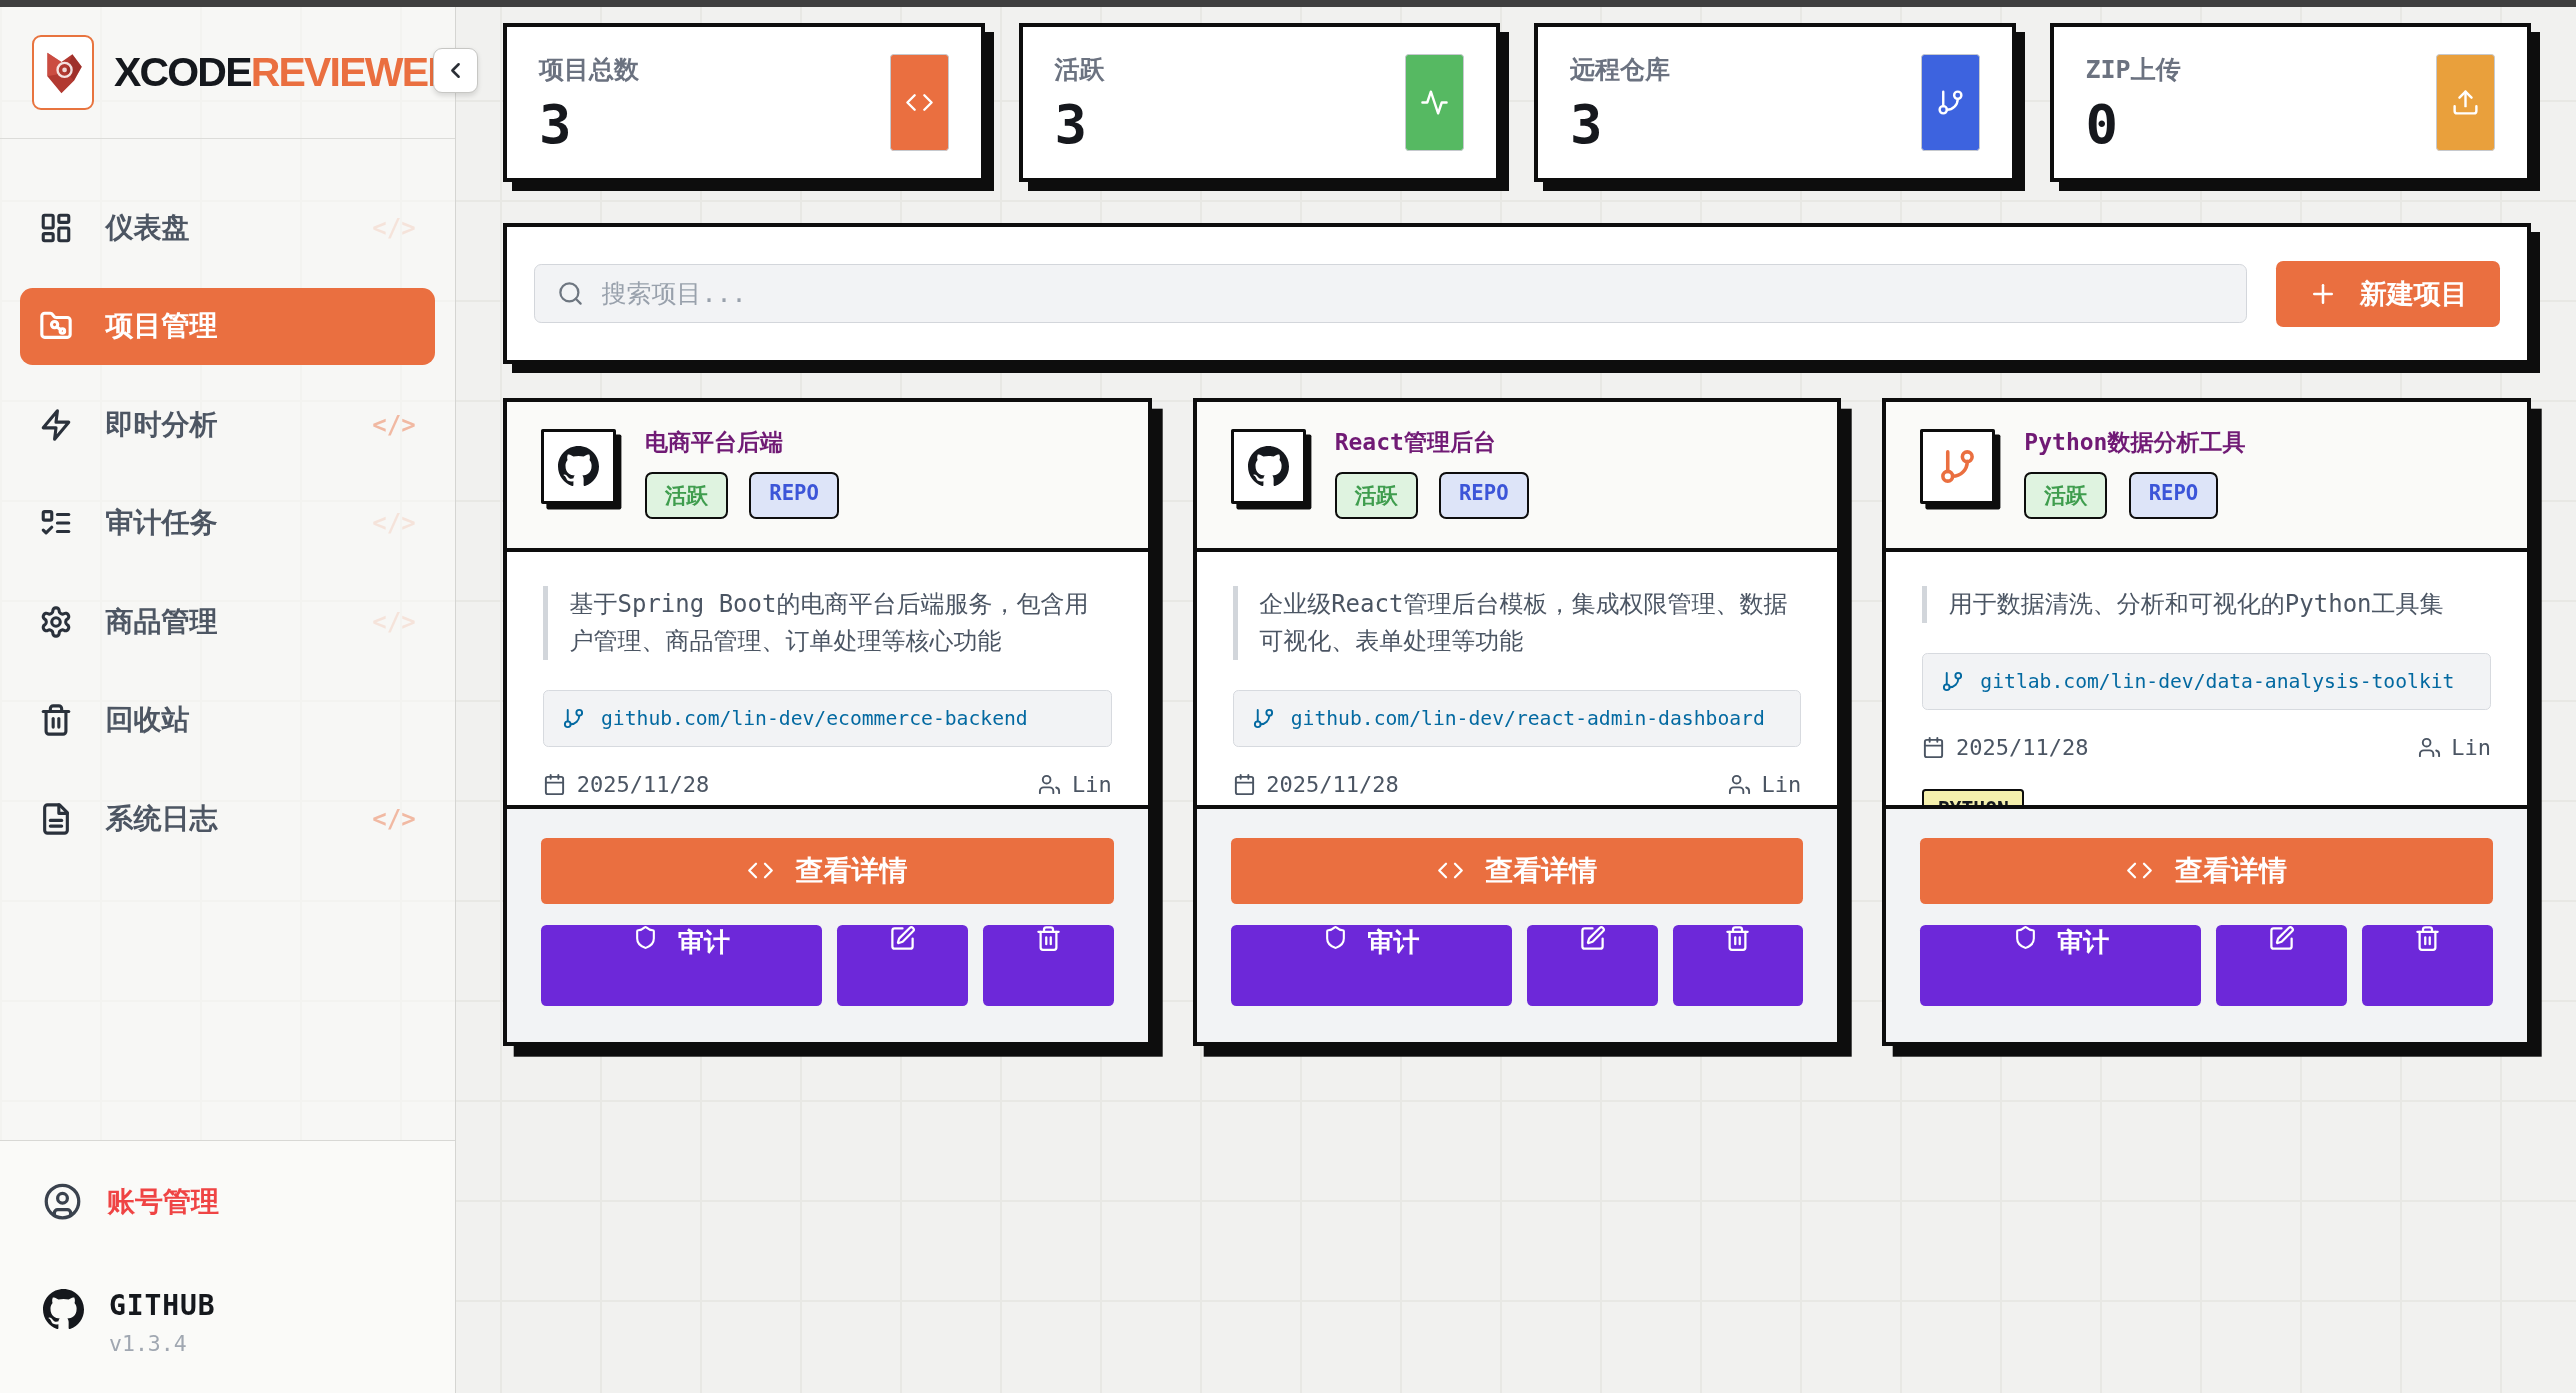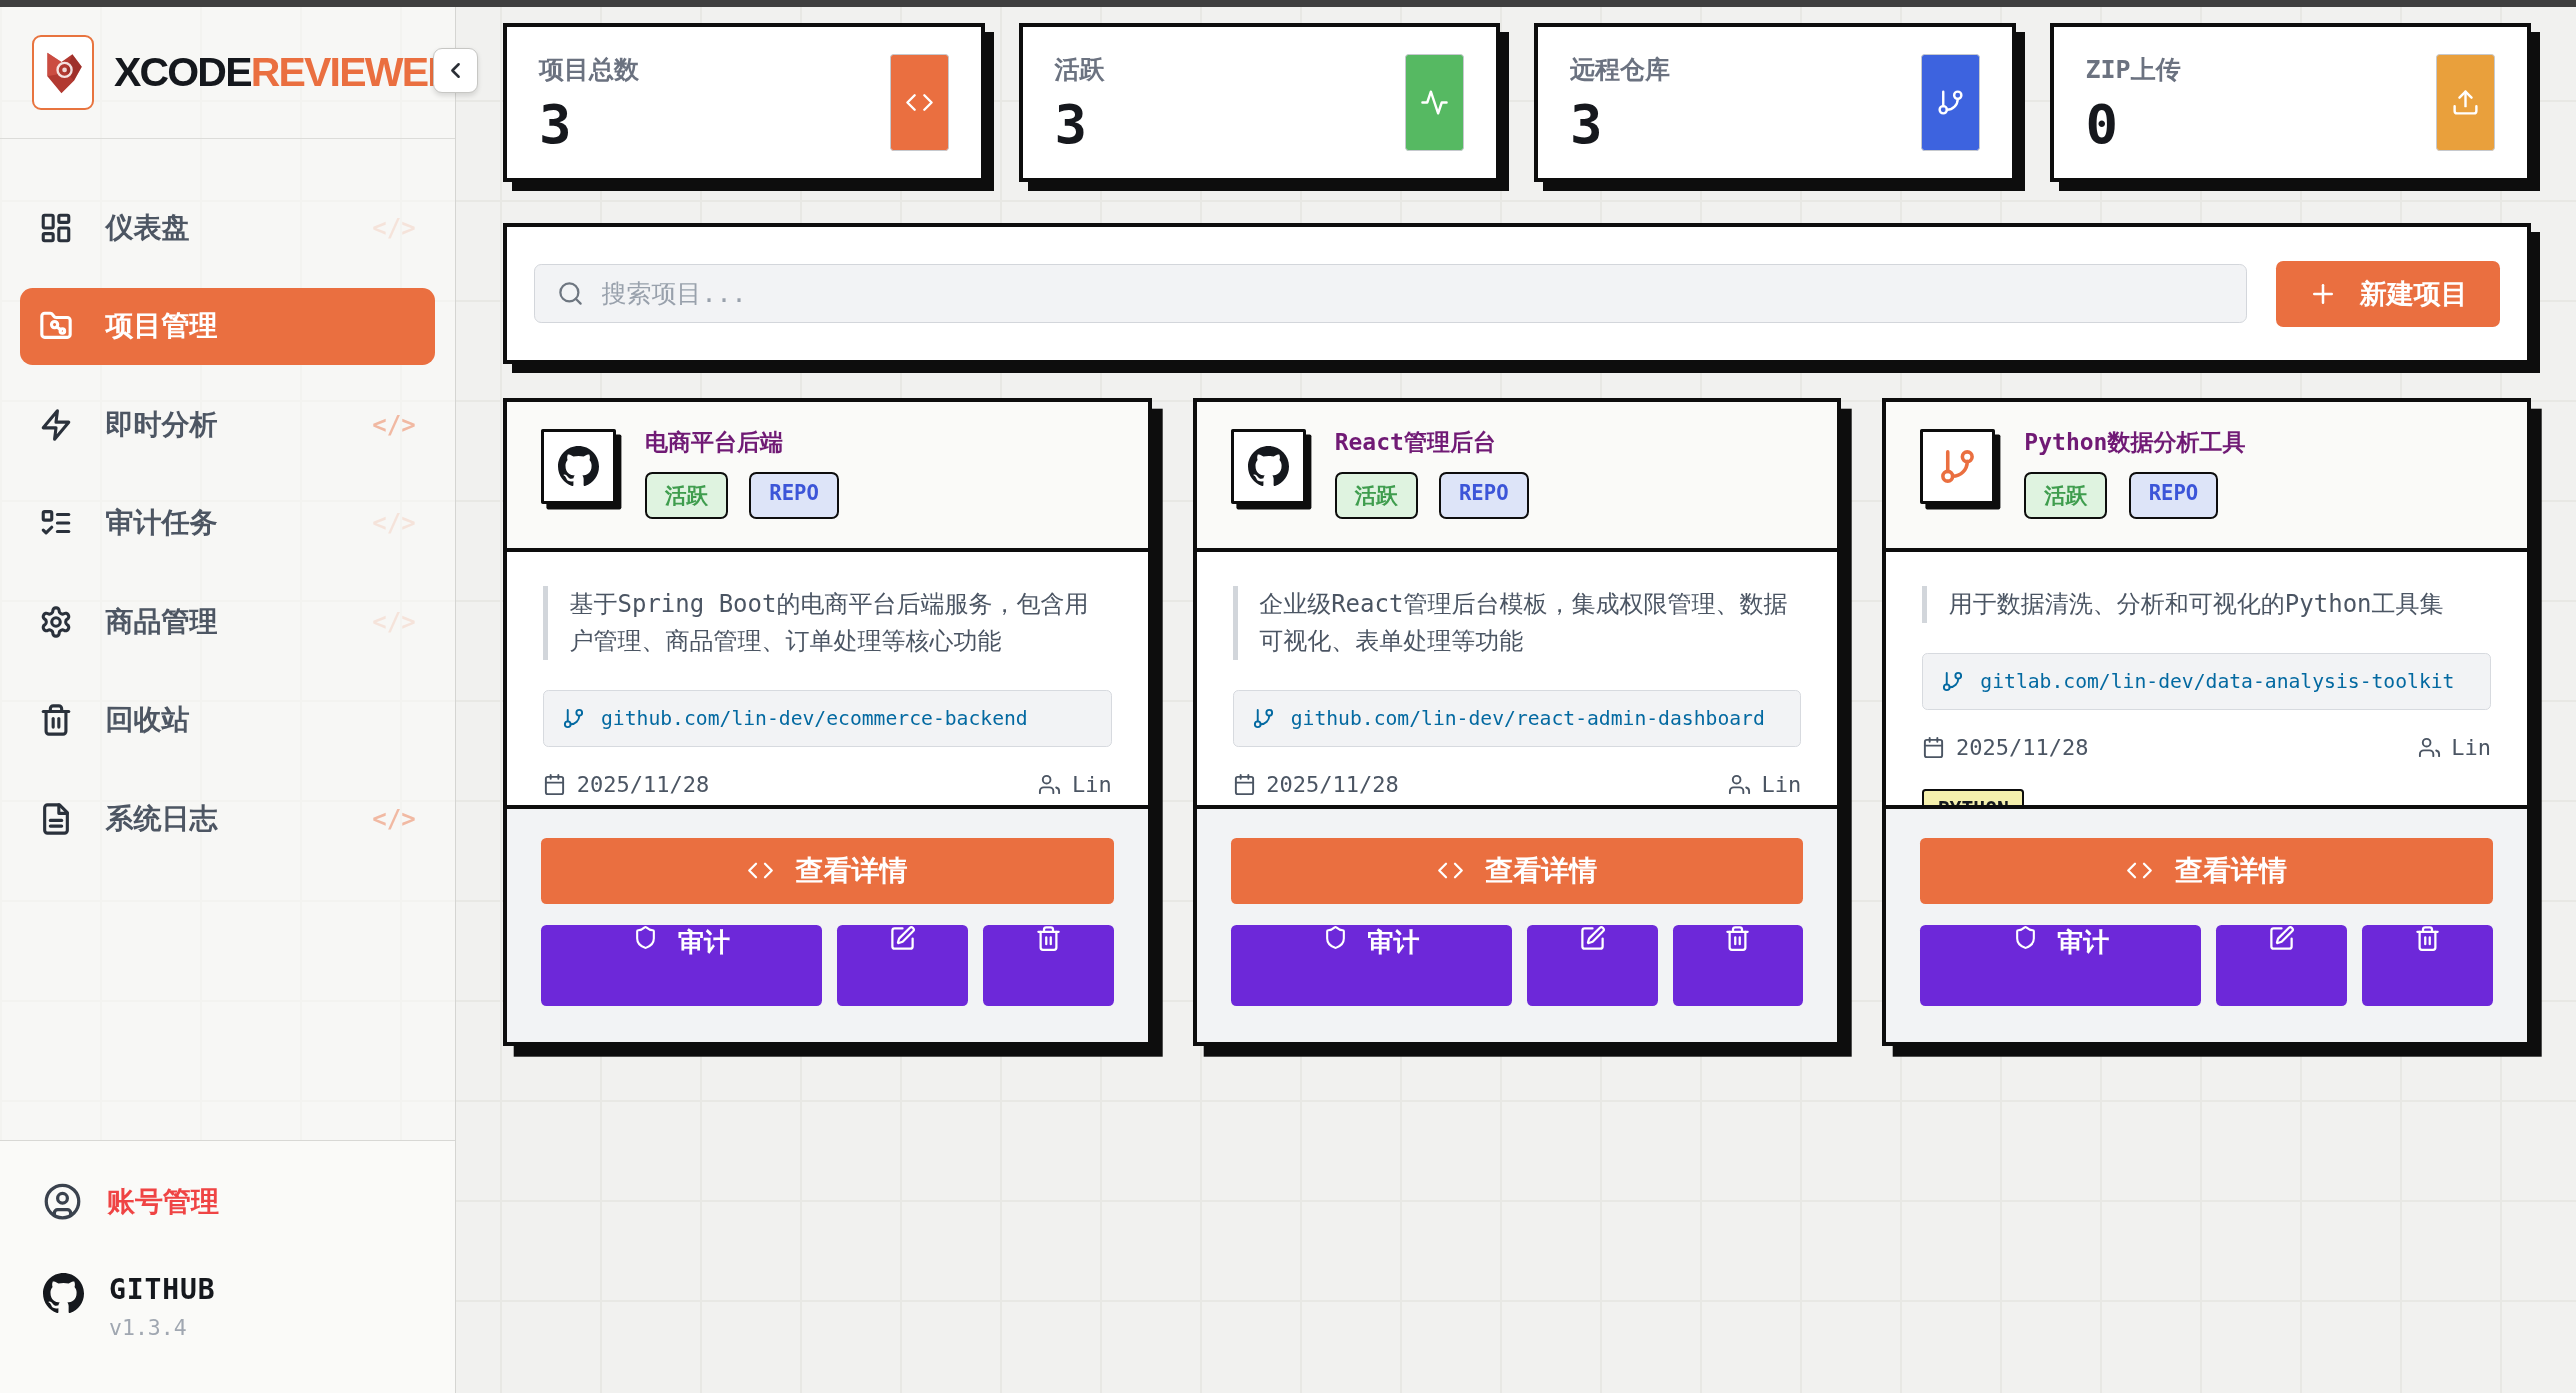--- a/index.html
+++ b/index.html
@@ -50,21 +50,21 @@
   .nav-item.active{ background:#ea6f40; color:#fff; }
   .nav-item.active .nav-icon{ color:#fff; }
   .wm{ margin-left:auto; font-size:24px; font-weight:bold; color:#ea6f40; }
   .wm-strong{ opacity:0.45; }
   .wm-faint{ opacity:0.14; }
   .sidebar-bottom{
     margin-top:auto; height:254px; background:#fafaf8; border-top:1.8px solid #d8d8d5;
     padding:41px 43px;
   }
   .account-row{ display:flex; align-items:center; gap:25px; font-size:28px; font-weight:bold; color:#ef4444; cursor:pointer; }
-  .github-row{ display:flex; align-items:flex-start; gap:25px; margin-top:52px; }
+  .github-row{ display:flex; align-items:flex-start; gap:25px; margin-top:68px; }
   .github-name{ font-size:28px; font-weight:bold; color:#15181d; letter-spacing:0.9px; }
   .github-ver{ font-size:21.5px; color:#a0a7b1; margin-top:9px; }
 
   
   .main{ flex:1; padding:16px 45px 0 47px; min-width:0; }
 
   .stats{ display:flex; gap:34px; }
   .stat-card{
     flex:1; height:159px; background:#fff; border:4.5px solid #0d0d0d;
     box-shadow:9px 9px 0 #0d0d0d; padding:25px 32px;

